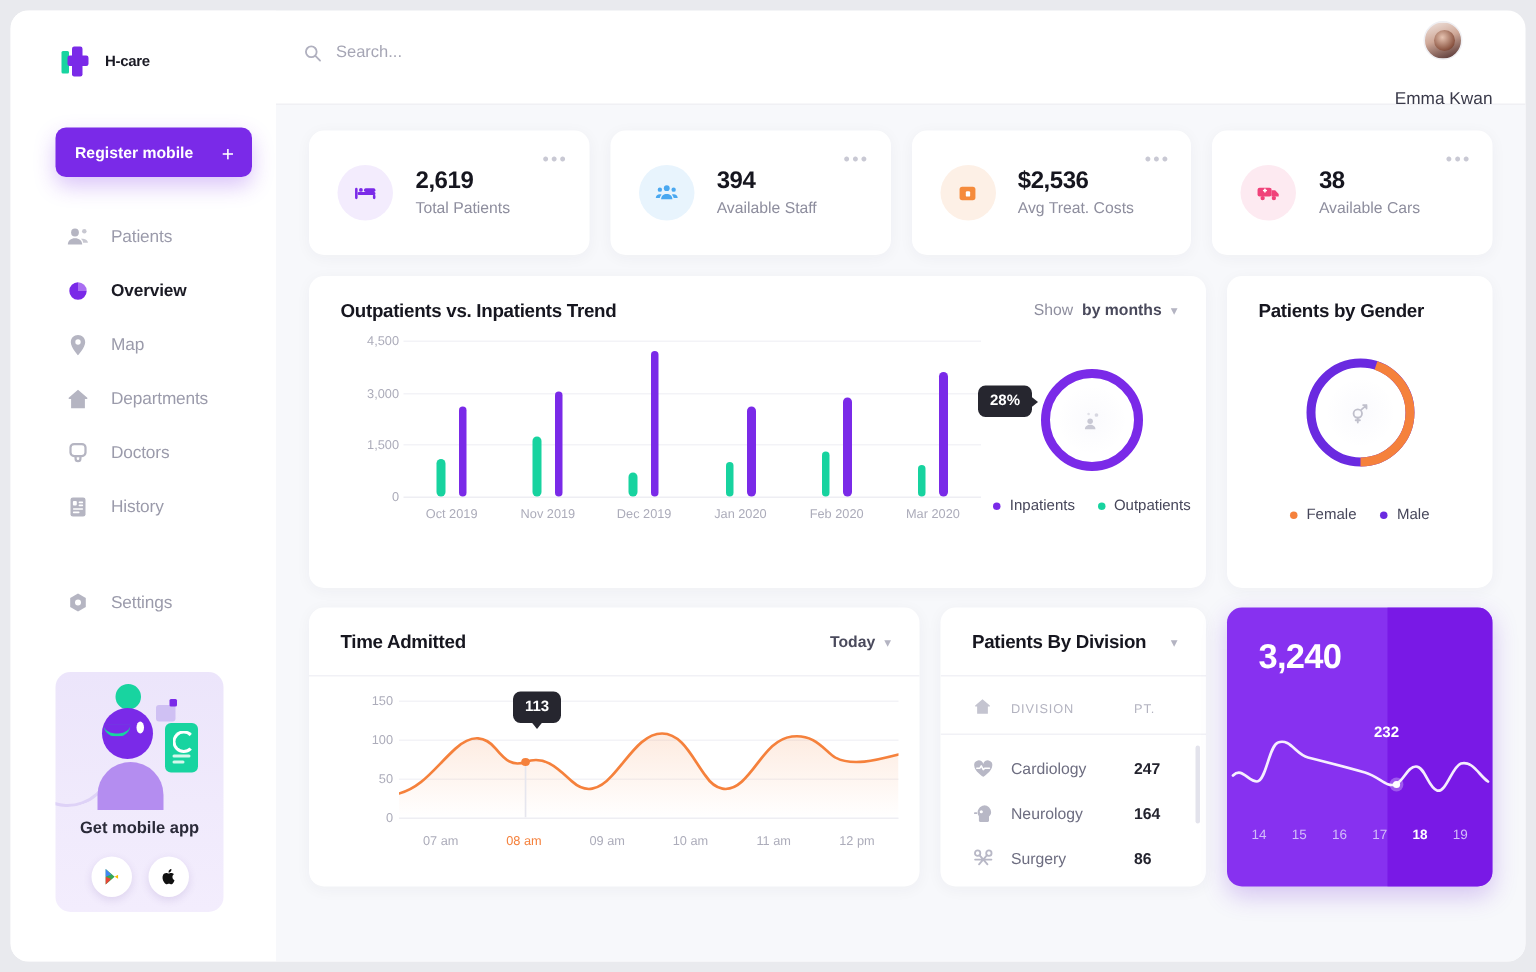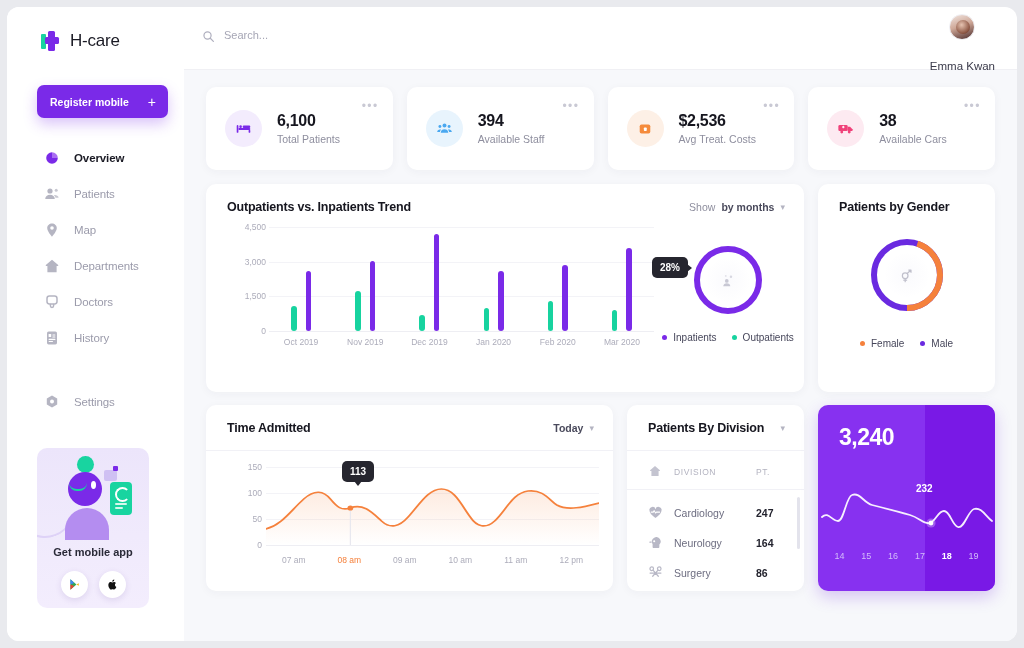--- a/index.html
+++ b/index.html
@@ -36,21 +36,21 @@
   }
   .brand-logo .cross-v {
     position: absolute; left: 7px; top: 0;
     width: 7px; height: 20px; background: #7a2ae8; border-radius: 1.5px;
   }
   .brand-logo .cross-h {
     position: absolute; left: 4px; top: 6px;
     width: 14px; height: 7px; background: #7a2ae8; border-radius: 1.5px;
   }
   .brand-name {
-    font-size: 17px; font-weight: normal; color: #1a1a24; letter-spacing: -0.2px; text-align: right;
+    font-size: 10px; font-weight: bold; color: #1a1a24; letter-spacing: -0.2px; text-align: right;
   }
 
   .register-btn {
     margin: 34px 0 0 30px;
     width: 131px; height: 33px;
     background: #7a2ae8;
     border-radius: 7px;
     color: #fff;
     font-size: 10.5px; font-weight: bold;
     display: flex; align-items: center; justify-content: space-between;
@@ -335,40 +335,40 @@
       <span class="brand-name">H-care</span>
     </div>
 
     <button class="register-btn">
       <span>Register mobile</span>
       <span class="plus">+</span>
     </button>
 
     <nav class="nav">
 
-      <div class="nav-item active">
-        <span class="nav-icon">
-          <svg viewBox="0 0 16 16" width="16" height="16">
-            <path d="M8 8V2.2A5.8 5.8 0 0 1 13.8 8z" fill="#a96ef2"></path>
-            <path d="M8 8h5.8A5.8 5.8 0 1 1 8 2.2z" fill="#7a2ae8"></path>
-          </svg>
-        </span>
-        <span class="nav-label">Overview</span>
-      </div>
-
       <div class="nav-item">
         <span class="nav-icon">
           <svg viewBox="0 0 16 16" width="16" height="16" fill="#b5b5c2">
             <circle cx="6" cy="5" r="2.6"></circle>
               <path d="M1.2 13c0-2.6 2.1-4.2 4.8-4.2s4.8 1.6 4.8 4.2z"></path>
             <circle cx="12.2" cy="4.2" r="1.5" opacity=".75"></circle>
               <path d="M9.8 9.2c1.7-.4 4.8.3 4.8 2.6h-3.2c0-1-.6-1.9-1.6-2.6z" opacity=".75"></path>
           </svg>
         </span>
         <span class="nav-label">Patients</span>
+      </div>
+
+      <div class="nav-item active">
+        <span class="nav-icon">
+          <svg viewBox="0 0 16 16" width="16" height="16">
+            <path d="M8 8V2.2A5.8 5.8 0 0 1 13.8 8z" fill="#a96ef2"></path>
+            <path d="M8 8h5.8A5.8 5.8 0 1 1 8 2.2z" fill="#7a2ae8"></path>
+          </svg>
+        </span>
+        <span class="nav-label">Overview</span>
       </div>
 
       <div class="nav-item">
         <span class="nav-icon">
           <svg viewBox="0 0 16 16" width="16" height="16" fill="#b5b5c2">
             <path d="M8 1.4c-2.7 0-4.8 2.1-4.8 4.7C3.2 9.6 8 14.8 8 14.8s4.8-5.2 4.8-8.7c0-2.6-2.1-4.7-4.8-4.7z"></path>
             <circle cx="8" cy="6" r="1.8" fill="#fff"></circle>
           </svg>
         </span>
         <span class="nav-label">Map</span>
@@ -488,21 +488,21 @@
           <span class="stat-ico-wrap" style="background:#f3ecfd">
             <svg viewBox="0 0 20 20" width="17" height="17" fill="#7a2ae8">
               <rect x="2" y="6" width="2" height="9" rx="1"></rect>
               <rect x="4" y="9.5" width="14" height="2.2" rx="1"></rect>
               <rect x="9" y="6.4" width="9" height="3" rx="1.4"></rect>
               <circle cx="6.6" cy="7.8" r="1.5"></circle>
               <rect x="16" y="11.5" width="2" height="3.5" rx="1"></rect>
             </svg>
           </span>
           <div>
-            <div class="stat-value">6,100</div>
+            <div class="stat-value">2,619</div>
             <div class="stat-label">Total Patients</div>
           </div>
           <span class="dots">•••</span>
         </div>
 
         <div class="stat-card">
           <span class="stat-ico-wrap" style="background:#e8f4fd">
             <svg viewBox="0 0 20 20" width="17" height="17" fill="#4aa8f0">
               <circle cx="10" cy="6.4" r="2.3"></circle>
                 <path d="M5.6 15c0-2.6 2-4 4.4-4s4.4 1.4 4.4 4z"></path>

